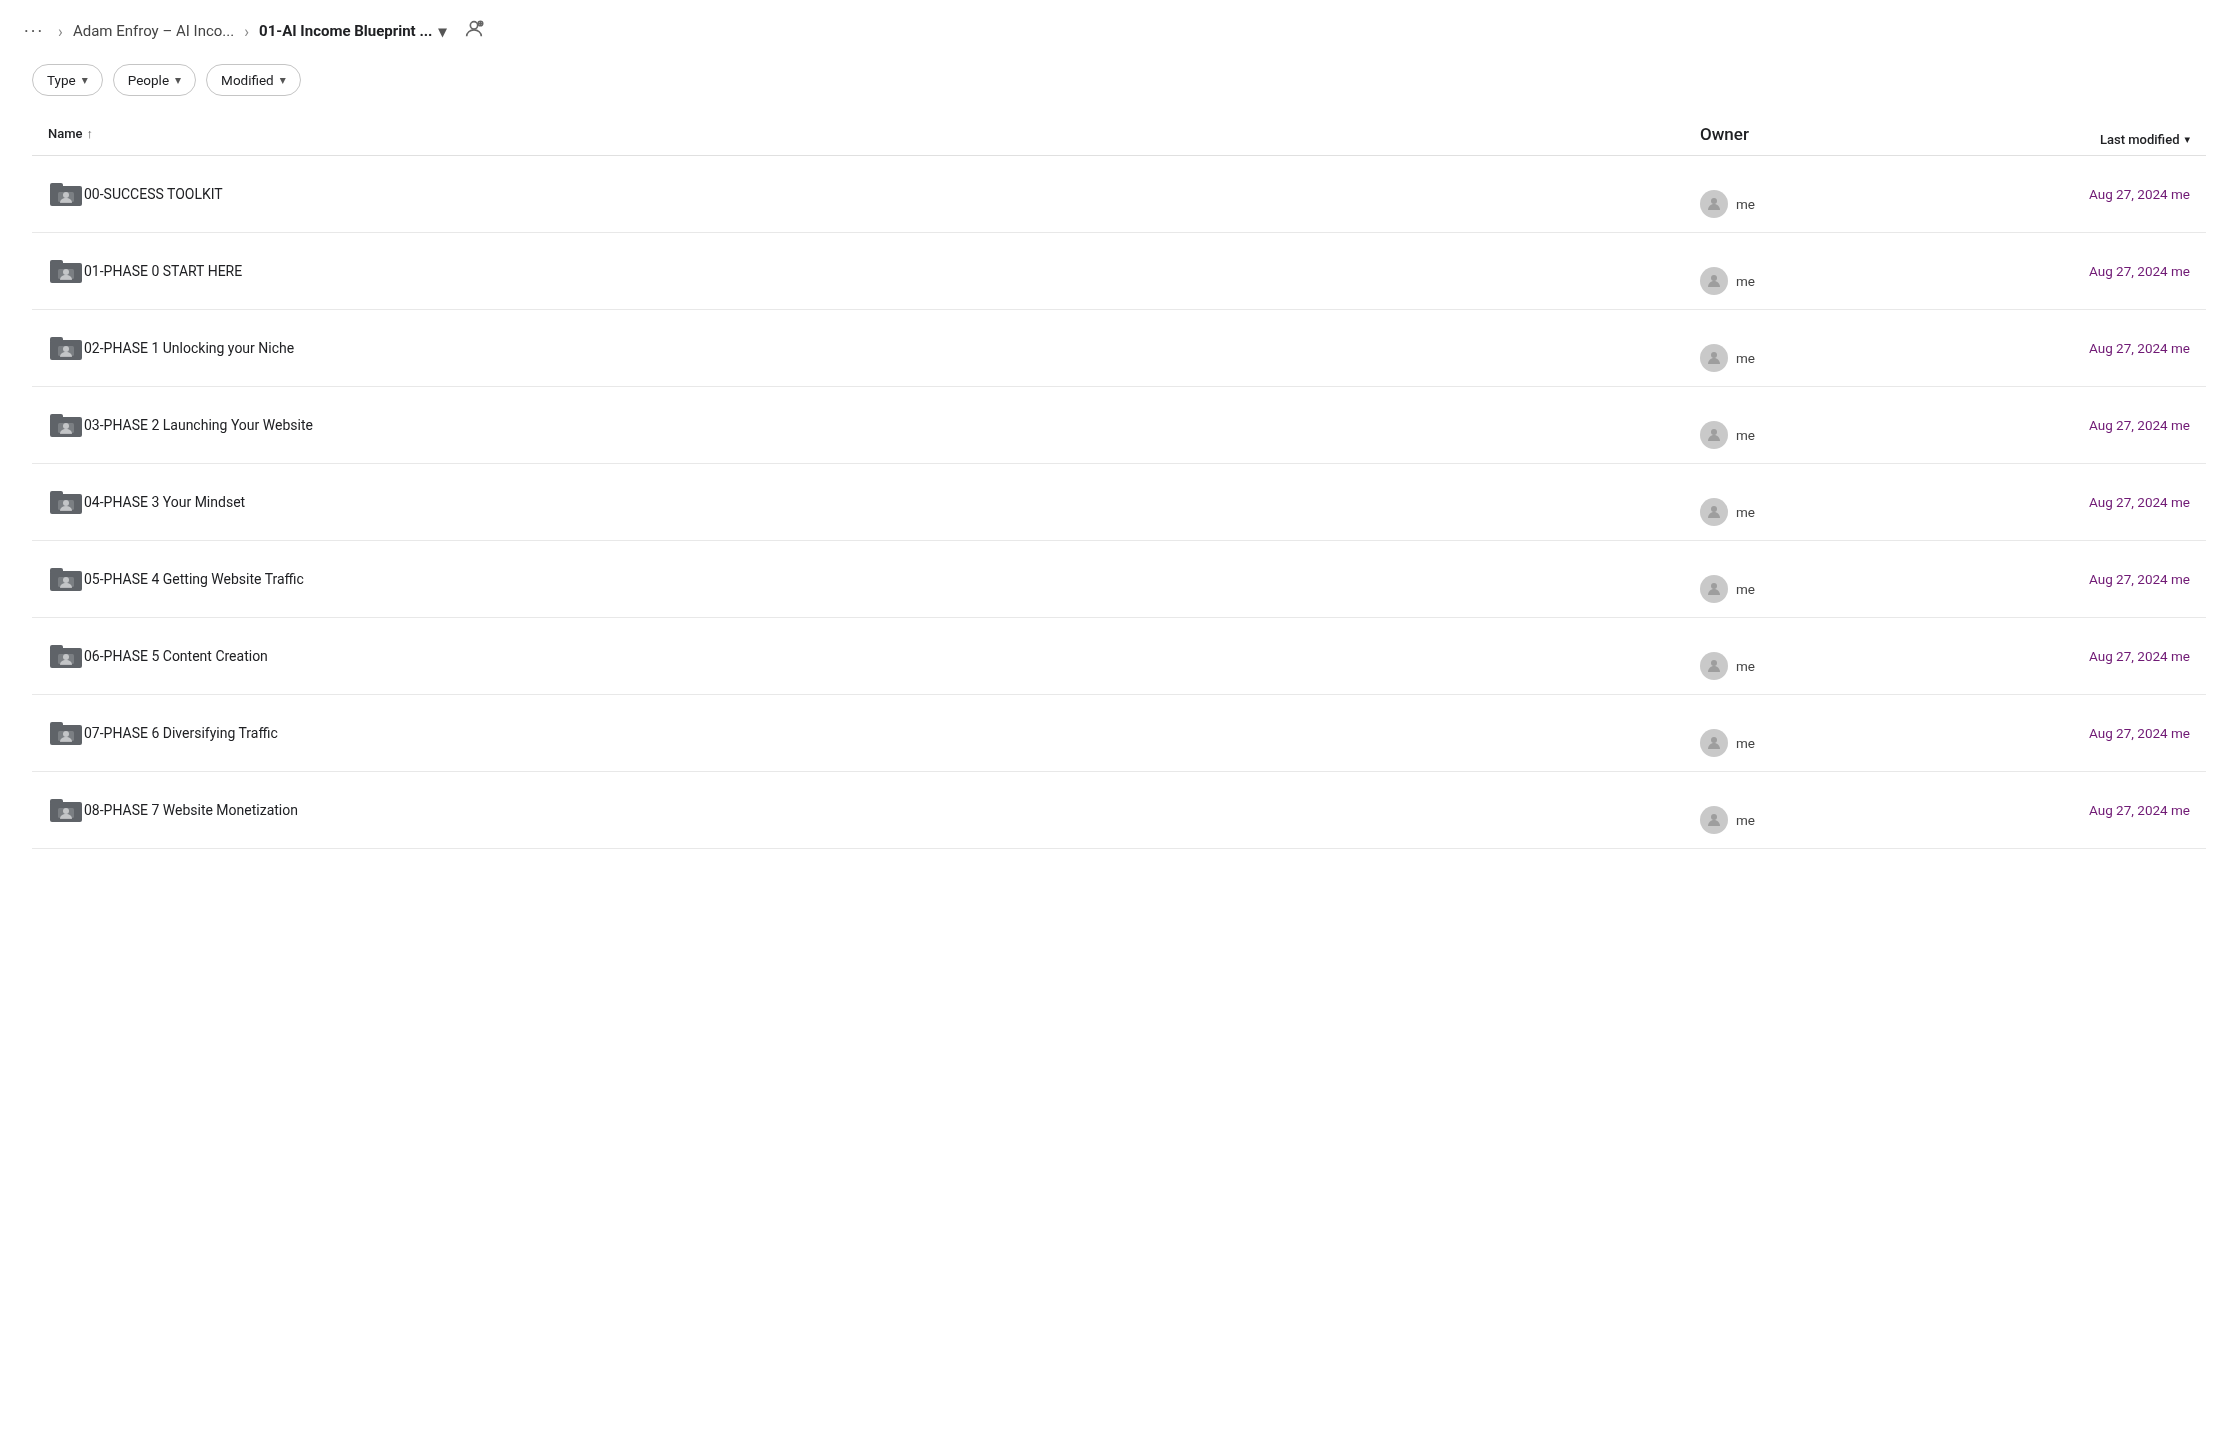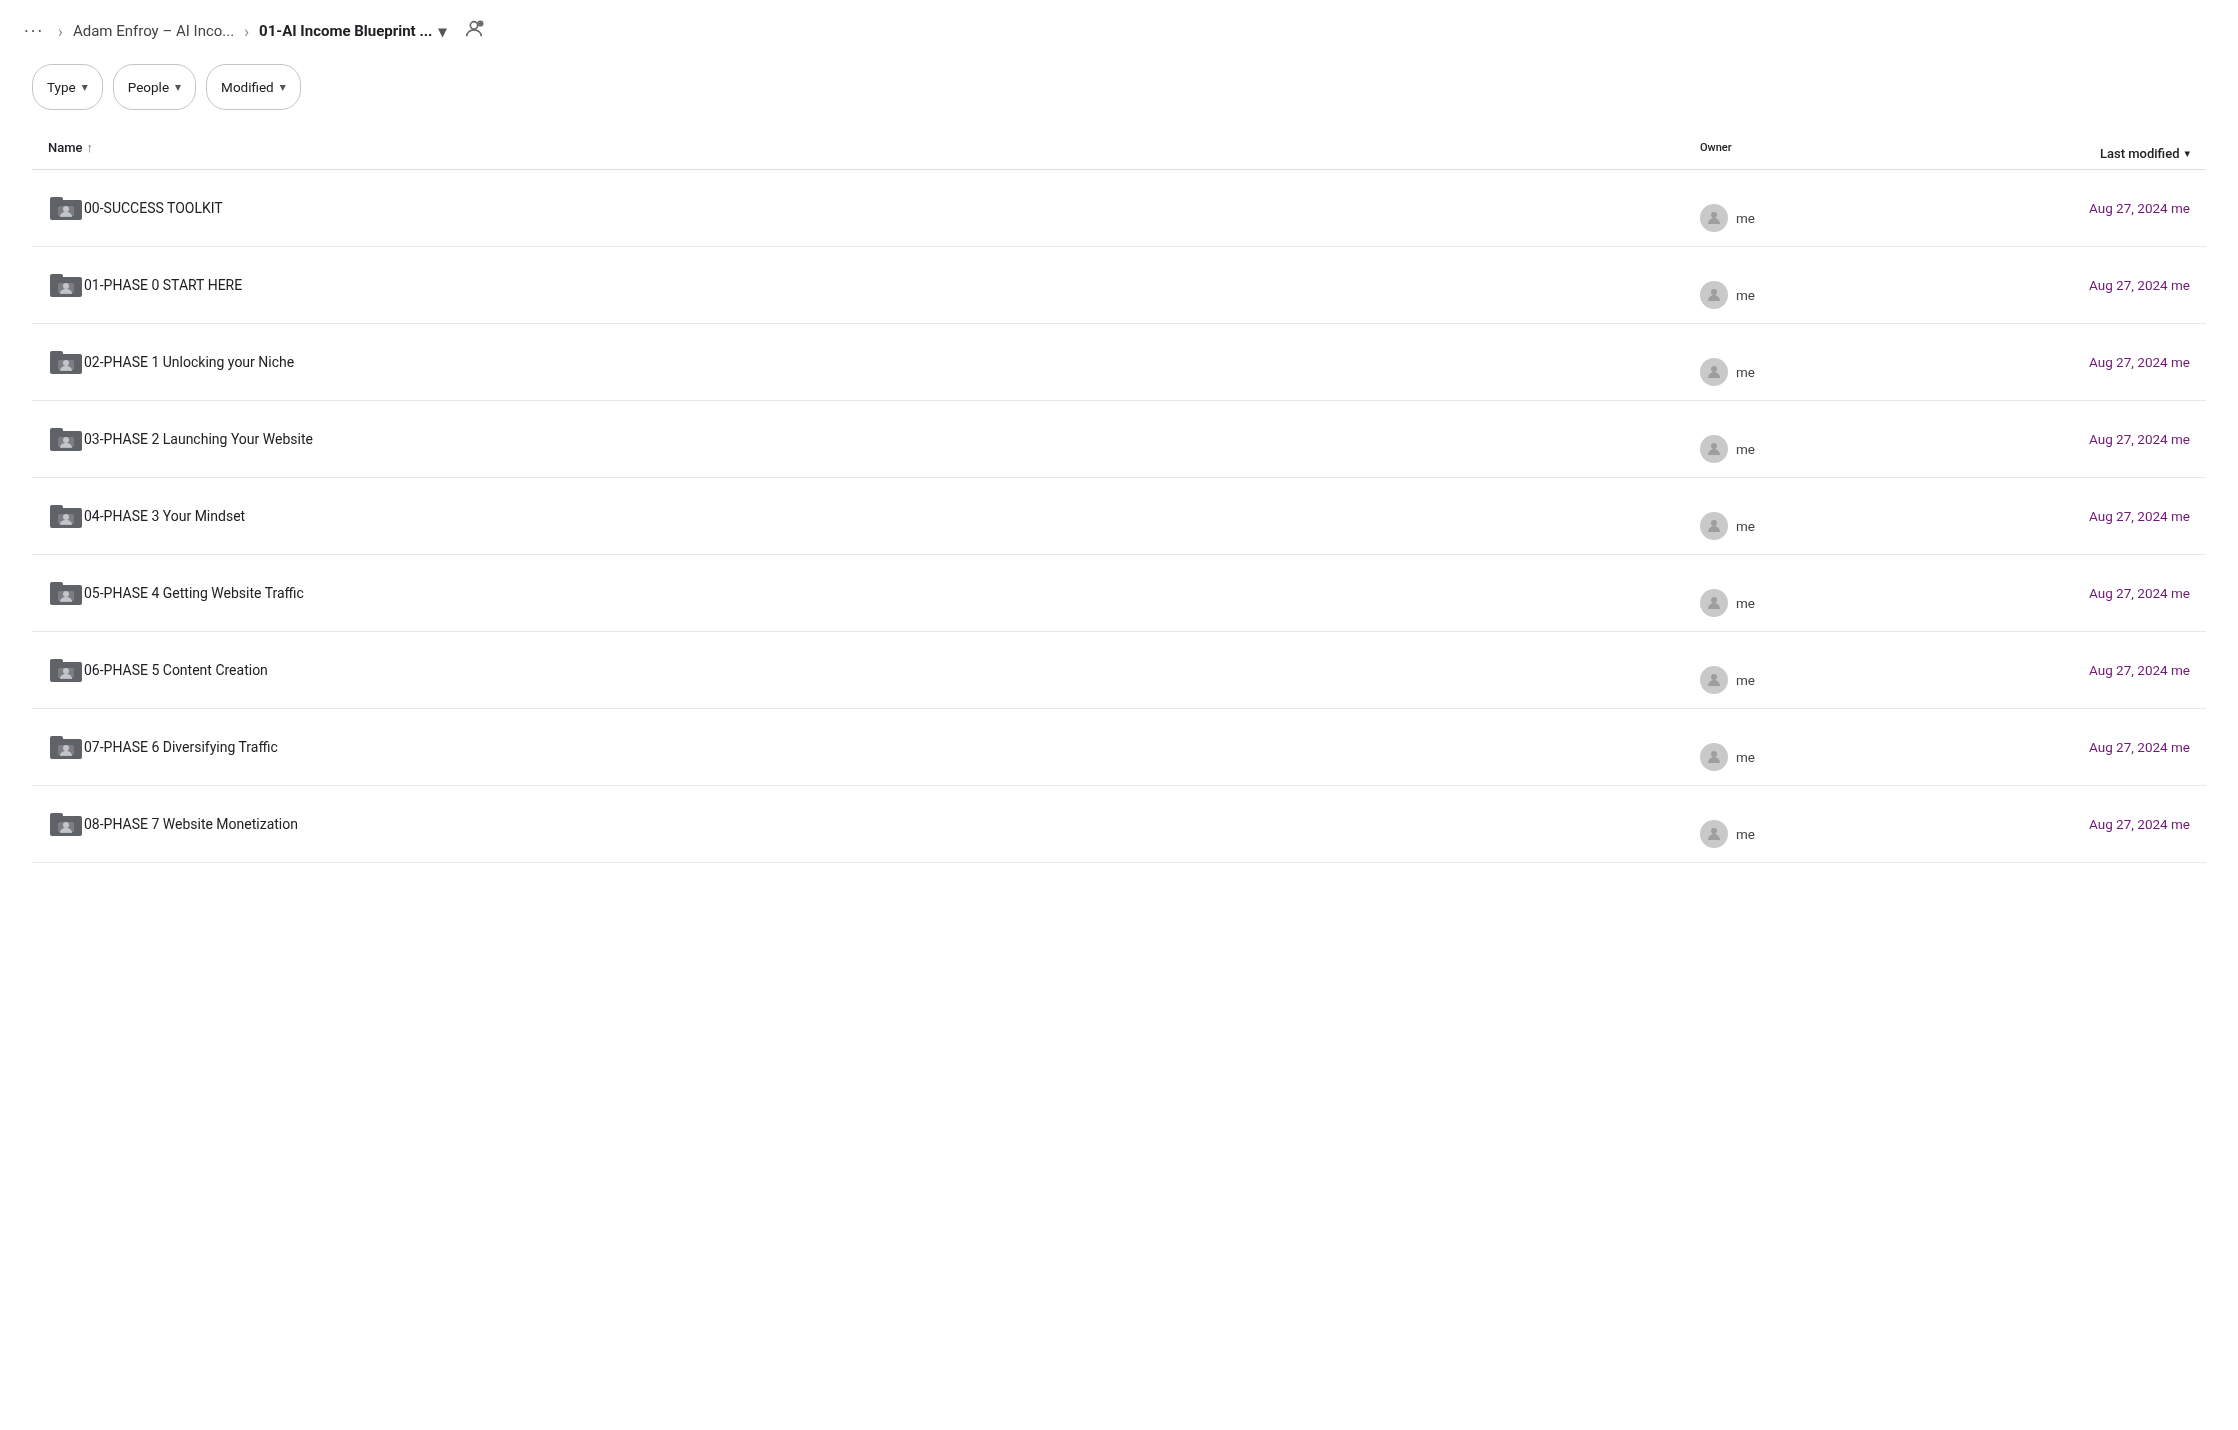--- a/index.html
+++ b/index.html
@@ -72,21 +72,21 @@
       gap: 10px;
       padding: 10px 32px 16px 32px;
     }
 
     .filter-btn {
       display: flex;
       align-items: center;
       gap: 6px;
       border: 1.5px solid #c5c5c5;
       border-radius: 20px;
-      padding: 14px 14px;
+      padding: 7px 14px;
       background: #fff;
       font-size: 13.5px;
       color: #202124;
       cursor: pointer;
       font-family: inherit;
     }
 
     .filter-btn .arrow {
       font-size: 12px;
       color: #555;
@@ -107,21 +107,21 @@
     .table-header .col-name {
       display: flex;
       align-items: center;
       gap: 4px;
       font-size: 13px;
       color: #202124;
       font-weight: 500;
     }
 
     .table-header .col-owner {
-      font-size: 11px;
+      font-size: 17px;
       color: #202124;
       font-weight: 500;
       padding-left: 10px;
     }
 
     .table-header .col-modified {
       font-size: 13px;
       color: #202124;
       font-weight: 500;
       display: flex;

